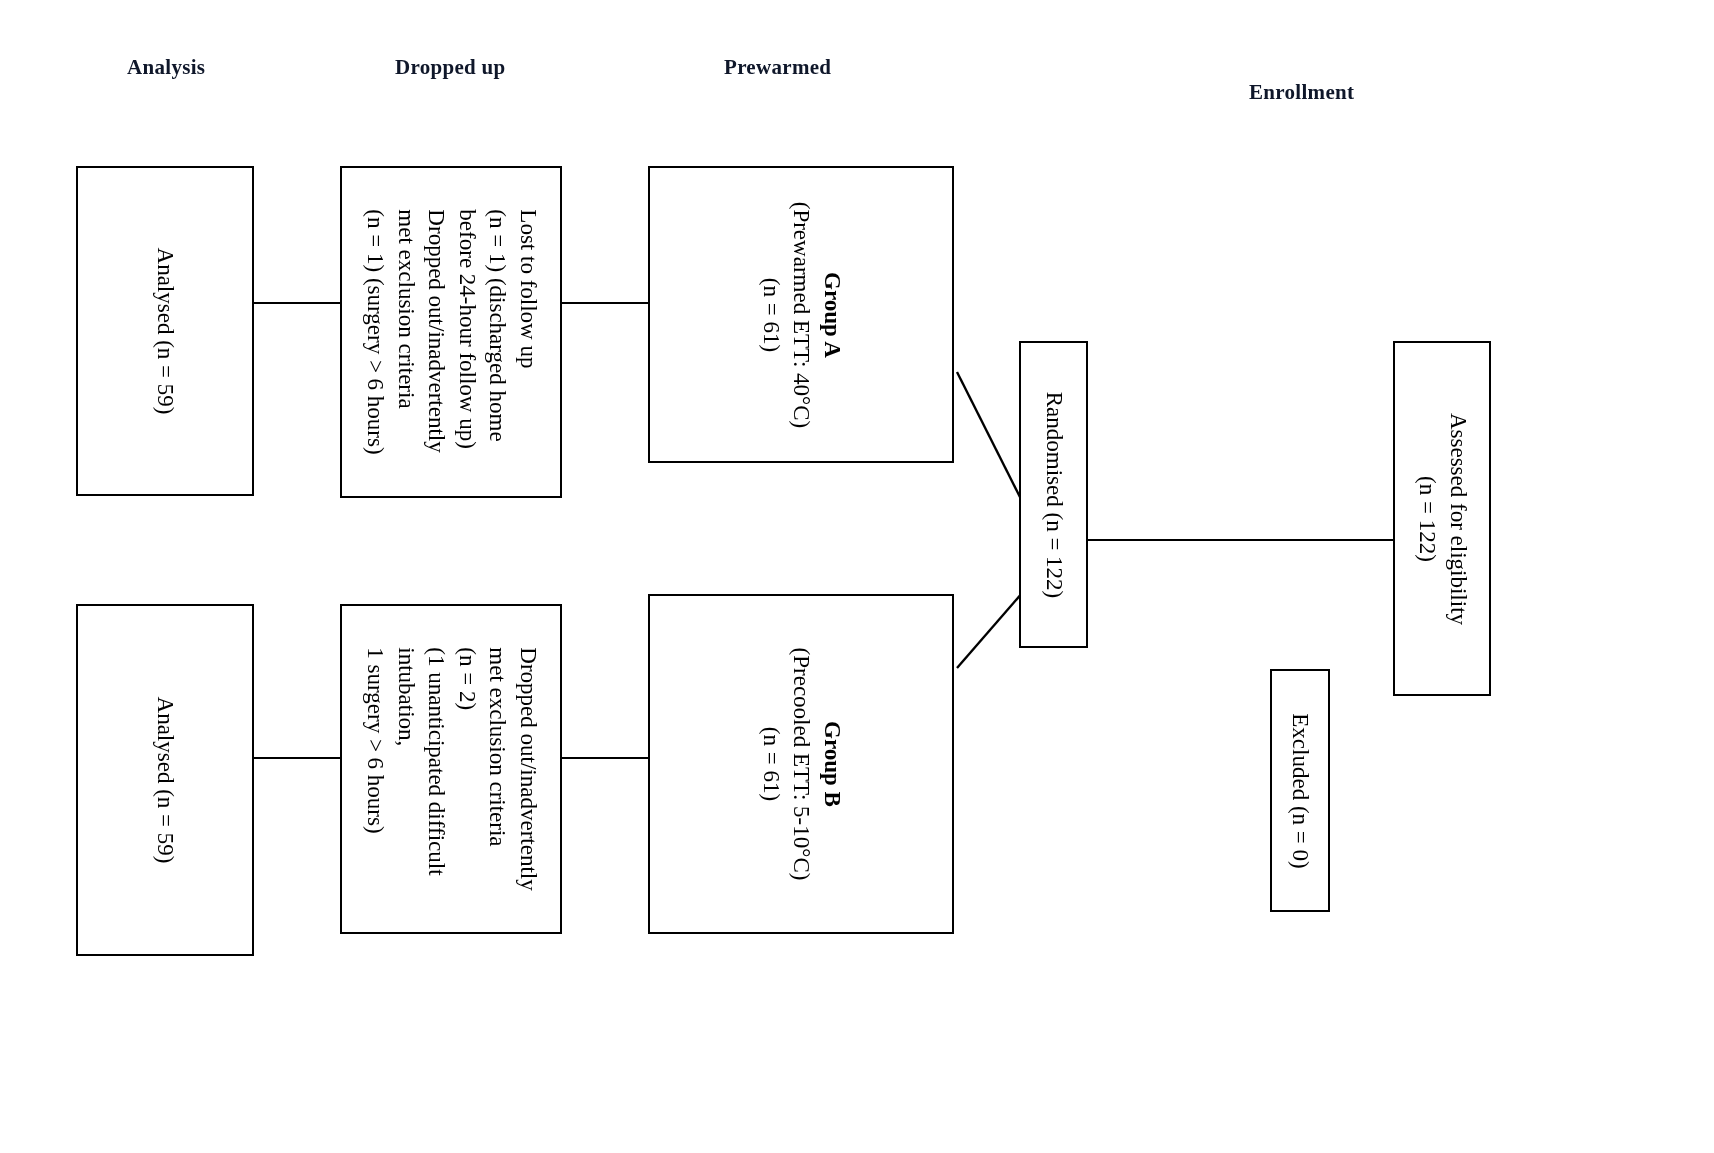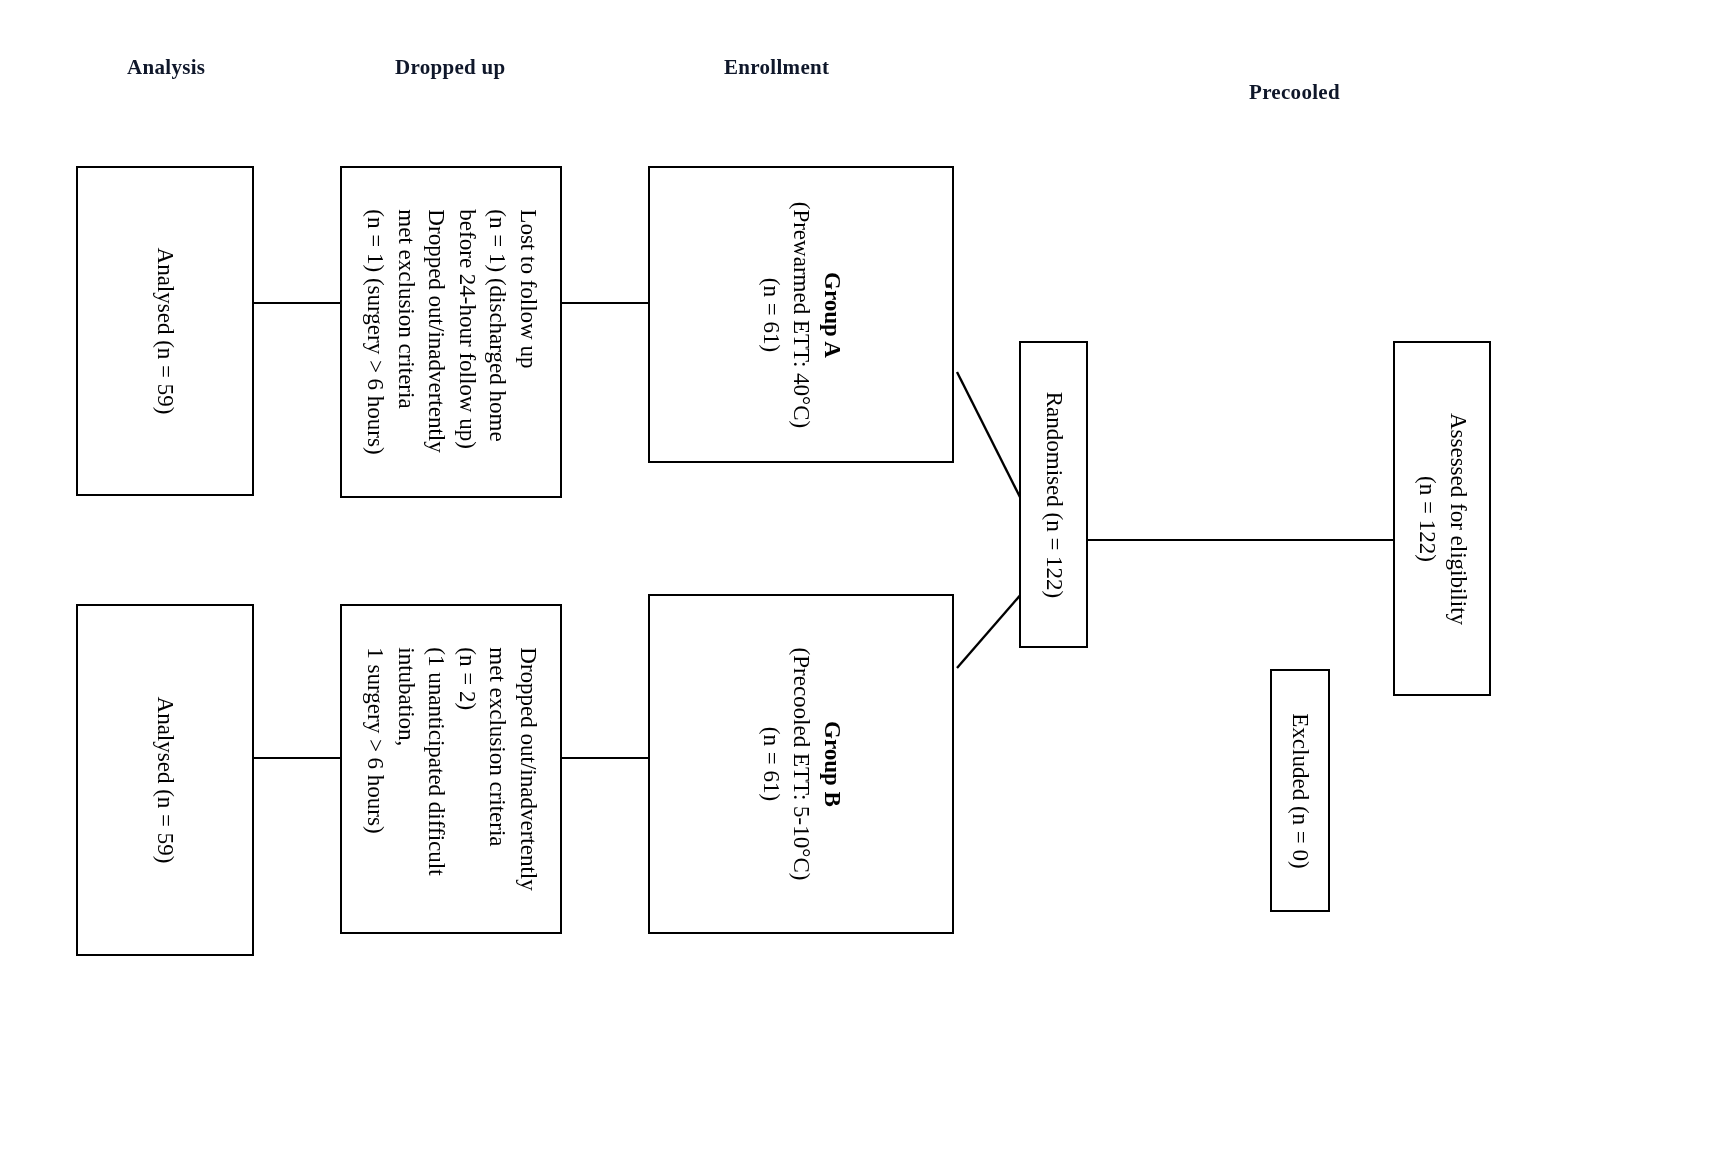--- a/index.html
+++ b/index.html
@@ -75,23 +75,23 @@
 </style>
 </head>
 <body>
 
 <div id="canvas">
 
   <div class="stage-header" style="left:127px; top:55px;">Analysis</div>
 
   <div class="stage-header" style="left:395px; top:55px;">Dropped up</div>
 
-  <div class="stage-header" style="left:724px; top:55px;">Enrollment</div>
+  <div class="stage-header" style="left:724px; top:55px;">Prewarmed</div>
 
-  <div class="stage-header" style="left:1249px; top:80px;">Precooled</div>
+  <div class="stage-header" style="left:1249px; top:80px;">Enrollment</div>
 
   <div class="hline" style="left:1088px; top:539px; width:307px;"></div>
 
   <div class="vline" style="left:1404px; top:540px; height:129px;"></div>
 
   <svg class="diag" style="left:955px; top:370px; width:70px; height:135px;" viewBox="0 0 70 135" preserveAspectRatio="none">
     <line x1="68" y1="133" x2="2" y2="2"></line>
   </svg>
 
   <svg class="diag" style="left:955px; top:590px; width:70px; height:80px;" viewBox="0 0 70 80" preserveAspectRatio="none">

